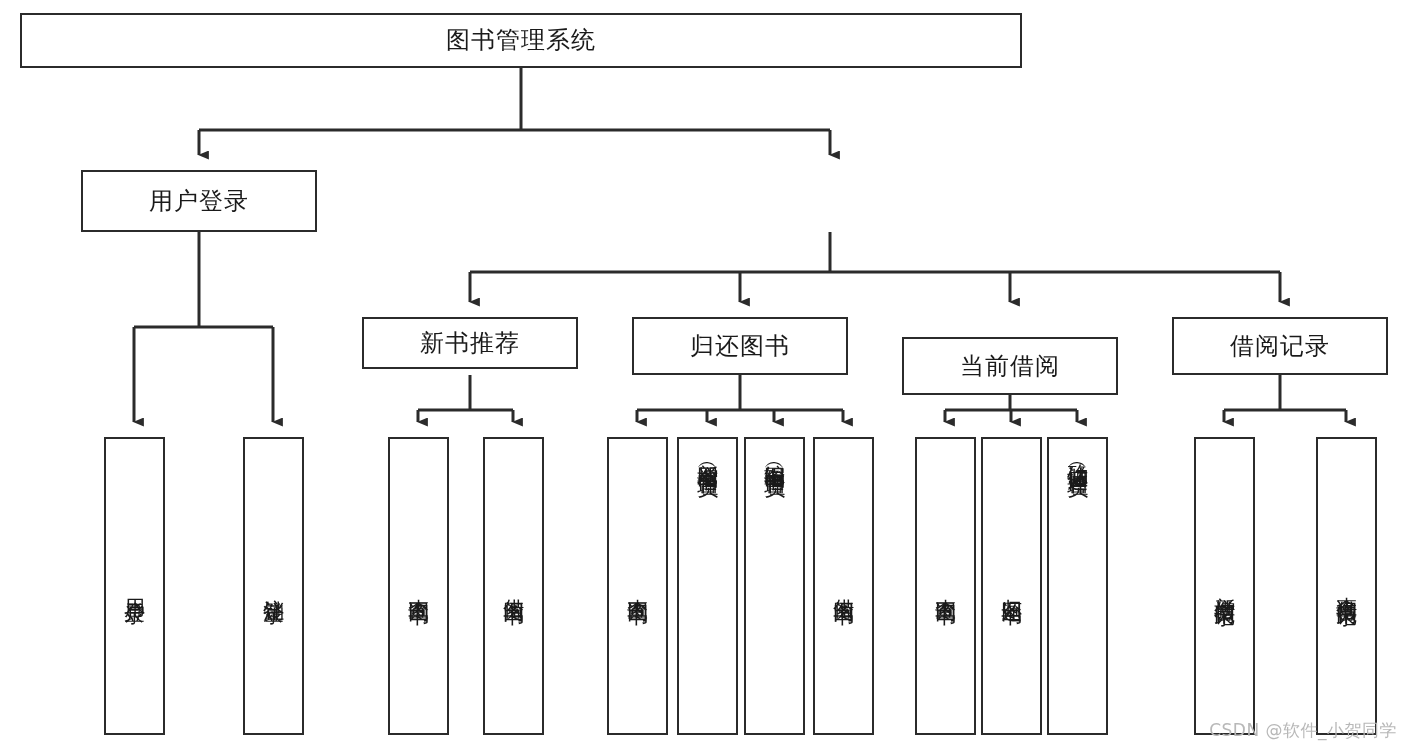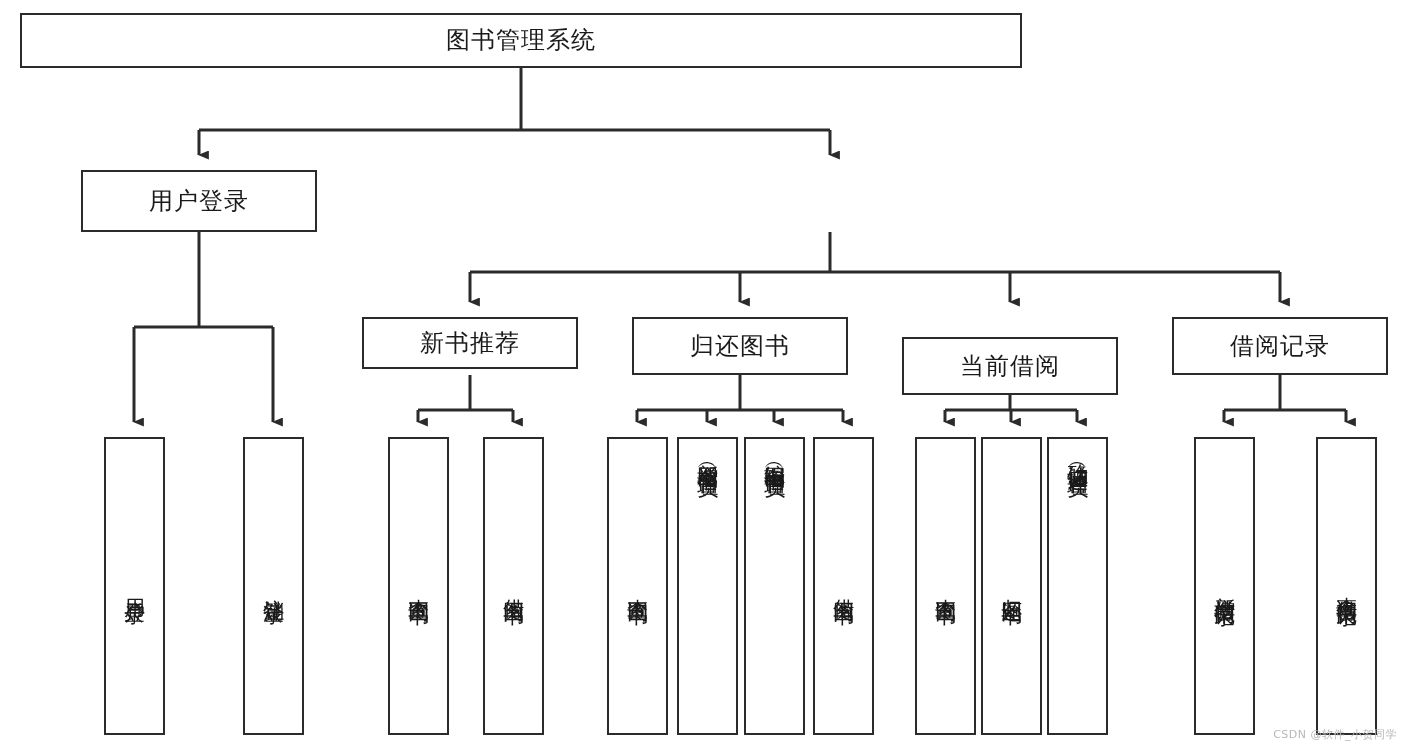--- a/index.html
+++ b/index.html
@@ -45,21 +45,21 @@
     padding-top: 10px;
     align-items: center;
     text-align: left;
   }
   .node.vert.mid   { justify-content: center; padding-top: 0; }
   .node.vert.topal { justify-content: flex-start; padding-top: 8px; }
   #watermark {
     position: absolute;
     right: 8px;
     bottom: 5px;
-    font-size: 11px;
+    font-size: 17px;
     color: #b8b8b8;
     letter-spacing: 0.5px;
     white-space: nowrap;
     font-family: "DejaVu Sans", sans-serif;
   }
 </style>
 </head>
 <body>
 
 <div id="canvas">

